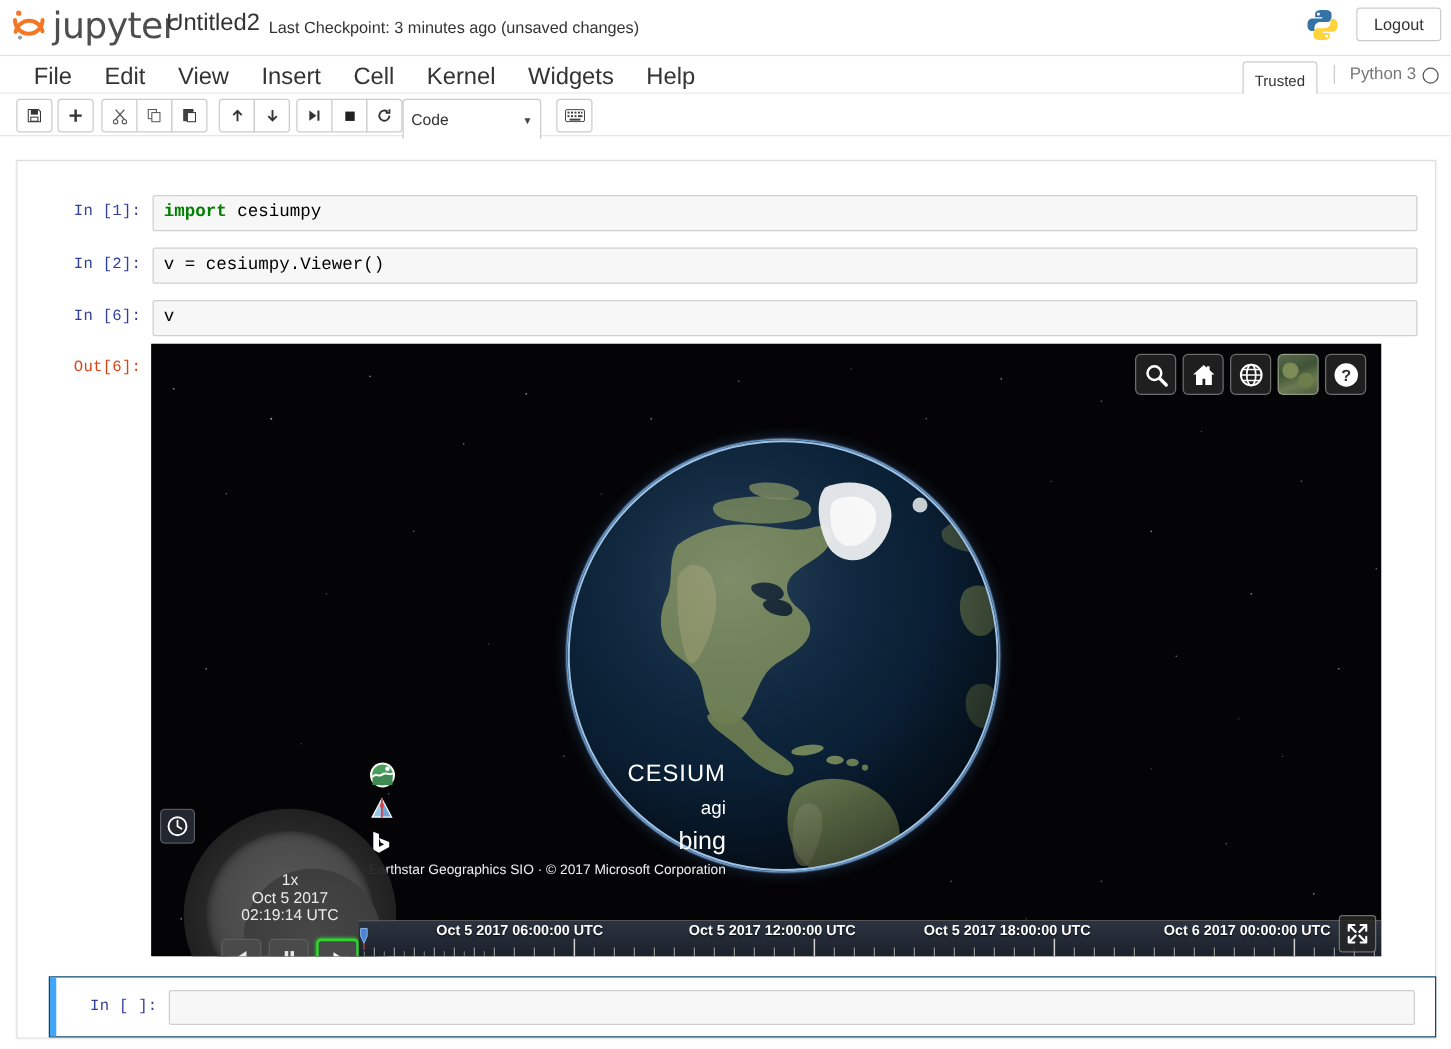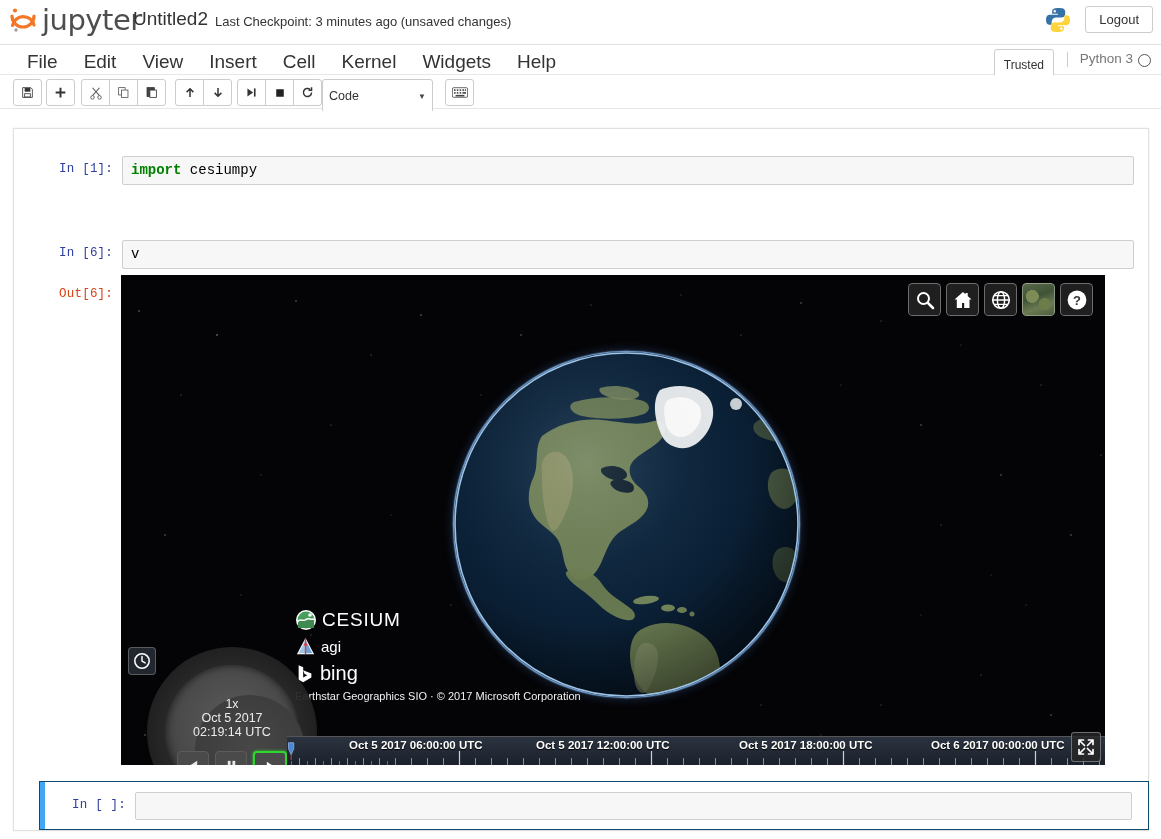--- a/index.html
+++ b/index.html
@@ -146,21 +146,21 @@
   .ct-btn.imagery {
     background:
       radial-gradient(circle at 30% 40%, #7d8c57 0 22%, transparent 23%),
       radial-gradient(circle at 70% 65%, #6d7d4a 0 20%, transparent 21%),
       linear-gradient(160deg, #59684a 0%, #3f5436 40%, #6b7a52 70%, #4d5d3c 100%);
   }
   .credits {
     position: absolute; color: #fff;
     font-family: "Liberation Sans", sans-serif;
   }
-  .credit-row { display: flex; align-items: center; gap: 5px; margin-bottom: 5px; }
+  .credit-row { display: flex; align-items: center; gap: 5px; margin-bottom: 5px; justify-content: space-between; }
   .credit-text { font-size: 11px; color: #f0f0f0; margin-top: 5px; }
 
   
   .anim-wrap { position: absolute; width: 170px; height: 170px; }
   .anim-ring {
     position: absolute; left: 0; top: 0; width: 170px; height: 170px;
     border-radius: 50%;
     background: radial-gradient(circle at 50% 50%, rgba(60,60,60,0) 48%, rgba(45,45,45,0.95) 49%, rgba(30,30,30,0.95) 78%, rgba(20,20,20,0) 82%);
   }
   .anim-knob {
@@ -353,20 +353,24 @@
 </div>
 
 <div class="nb-body">
   <div class="nb-page">
 
     <div class="cell" style="left:25px; top:27px; width:1095px;">
       <div class="prompt">In [1]:</div>
       <div class="inputbox"><span class="kw">import</span><span> cesiumpy</span></div>
     </div>
 
+    <div class="cell" style="left:25px; top:69px; width:1095px;">
+      <div class="prompt">In [2]:</div>
+      <div class="inputbox"><span>v = cesiumpy.Viewer()</span></div>
+    </div>
 
     <div class="cell" style="left:25px; top:111px; width:1095px;">
       <div class="prompt">In [6]:</div>
       <div class="inputbox"><span>v</span></div>
     </div>
 
     <div class="cell" style="left:25px; top:152px; width:1095px;">
       <div class="prompt out">Out[6]:</div>
     </div>
 
@@ -601,21 +605,21 @@
             <path d="M764.5 28 V21 M780.5 28 V21 M796.5 28 V21 M812.5 28 V21"></path>
           </g>
           <g stroke="#d0d0d0" stroke-width="1.2">
             <path d="M172.5 28 V14 M364.5 28 V14 M556.5 28 V14 M748.5 28 V14"></path>
           </g>
           <g stroke="#6d6d6d" stroke-width="1">
             <path d="M4.5 28 V24 M20.5 28 V24 M36.5 28 V24 M52.5 28 V24 M68.5 28 V24 M84.5 28 V24 M100.5 28 V24"></path>
           </g>
         </svg>
         <div class="tl-label" style="left:62px;">Oct 5 2017 06:00:00 UTC</div>
-        <div class="tl-label" style="left:249px;text-align:right;">Oct 5 2017 12:00:00 UTC</div>
+        <div class="tl-label" style="left:264px;text-align:right;">Oct 5 2017 12:00:00 UTC</div>
         <div class="tl-label" style="left:452px;">Oct 5 2017 18:00:00 UTC</div>
         <div class="tl-label" style="left:644px;">Oct 6 2017 00:00:00 UTC</div>
         <svg class="tl-pointer" style="left:0px; top:4px;" width="12" height="24" viewBox="0 0 12 24">
           <path d="M2 1 h7 v8 l-3.5 8 L2 9 Z" fill="#4d86d6" stroke="#8fb8e8" stroke-width="1"></path>
           <path d="M5.5 17 V24" stroke="#c23b3b" stroke-width="1.4"></path>
         </svg>
       </div>
 
       <div class="fullscreen-btn" style="right:4px; bottom:3px;">
         <svg width="20" height="20" viewBox="0 0 20 20">

